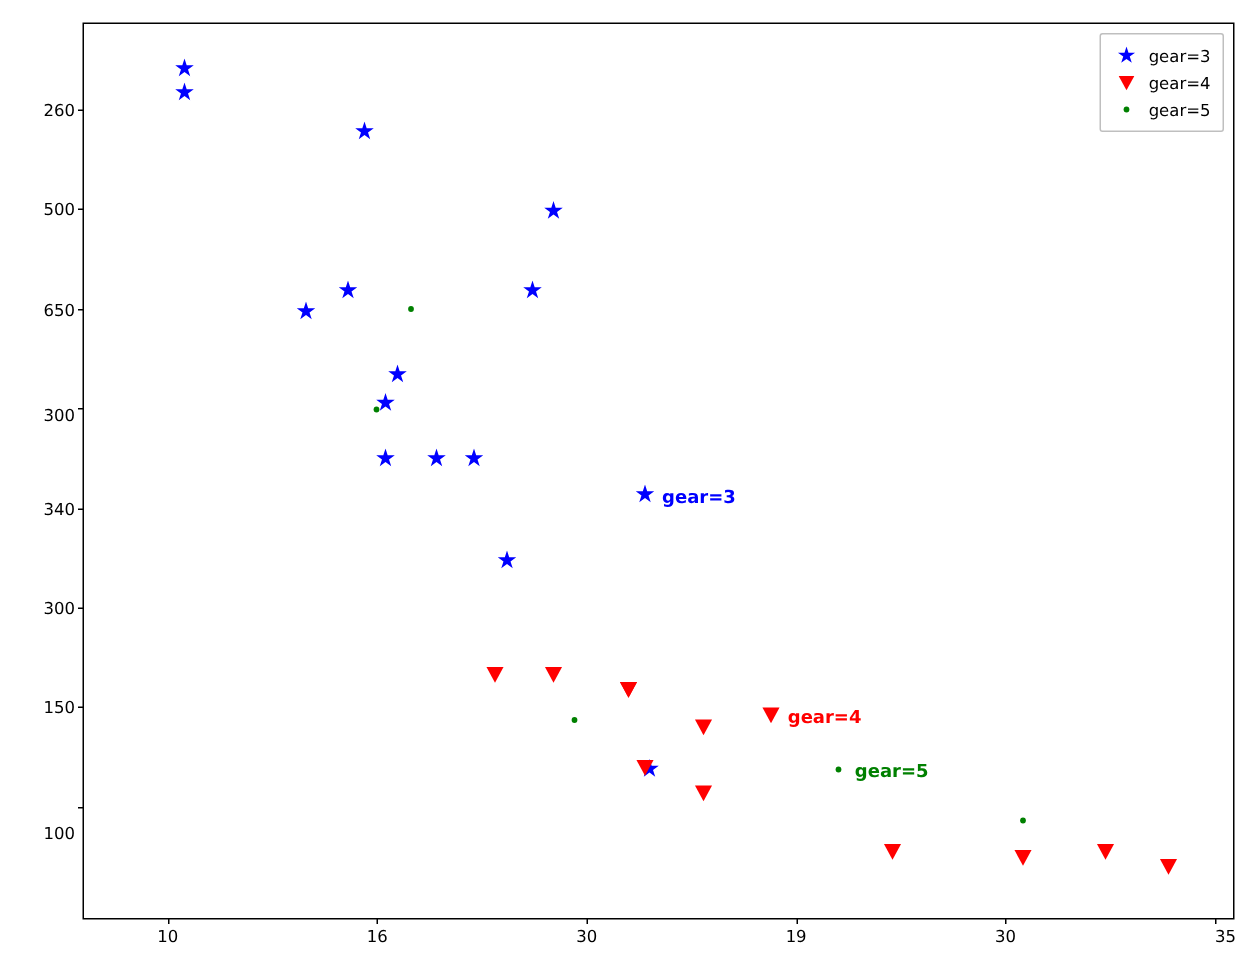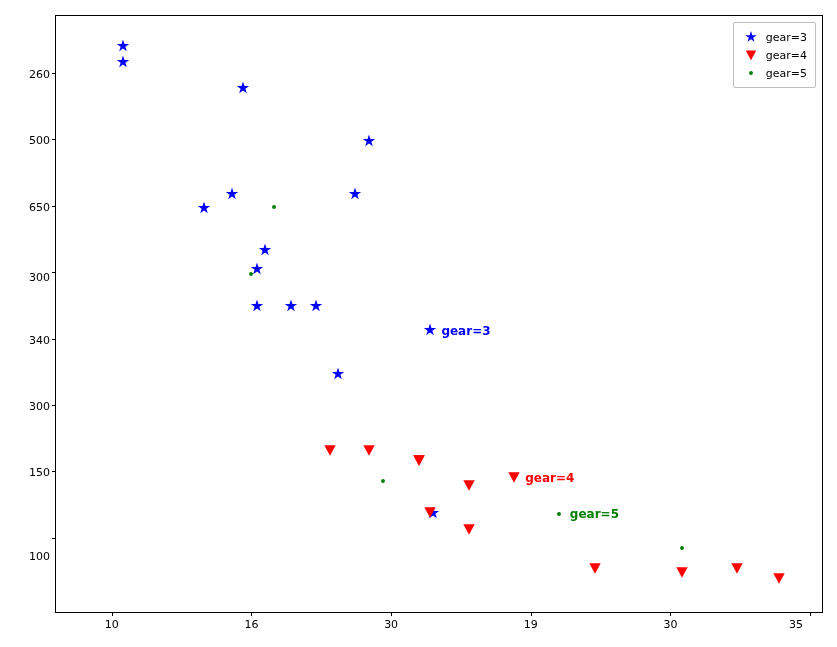--- a/index.html
+++ b/index.html
@@ -128,21 +128,21 @@
       <div class="tick-x" style="left: 55.8545px;">10</div>
       <div class="tick-mark-x" style="left: 195.491px;"></div>
       <div class="tick-x" style="left: 195.491px;">16</div>
       <div class="tick-mark-x" style="left: 335.127px;"></div>
       <div class="tick-x" style="left: 335.127px;">30</div>
       <div class="tick-mark-x" style="left: 474.764px;"></div>
       <div class="tick-x" style="left: 474.764px;">19</div>
       <div class="tick-mark-x" style="left: 614.4px;"></div>
       <div class="tick-x" style="left: 614.4px;">30</div>
       <div class="tick-mark-x" style="left: 754.036px;"></div>
-      <div class="tick-x" style="left: 740px;">35</div>
+      <div class="tick-x" style="left: 761px;">35</div>
       <div class="tick-mark-y" style="bottom: 73.0889px;"></div>
       <div class="tick-y" style="bottom: 56px;">100</div>
       <div class="tick-mark-y" style="bottom: 139.533px;"></div>
       <div class="tick-y" style="bottom: 139.533px;">150</div>
       <div class="tick-mark-y" style="bottom: 205.978px;"></div>
       <div class="tick-y" style="bottom: 205.978px;">300</div>
       <div class="tick-mark-y" style="bottom: 272.422px;"></div>
       <div class="tick-y" style="bottom: 272.422px;">340</div>
       <div class="tick-mark-y" style="bottom: 338.867px;"></div>
       <div class="tick-y" style="bottom: 335px; margin-top: 47px;">300</div>

